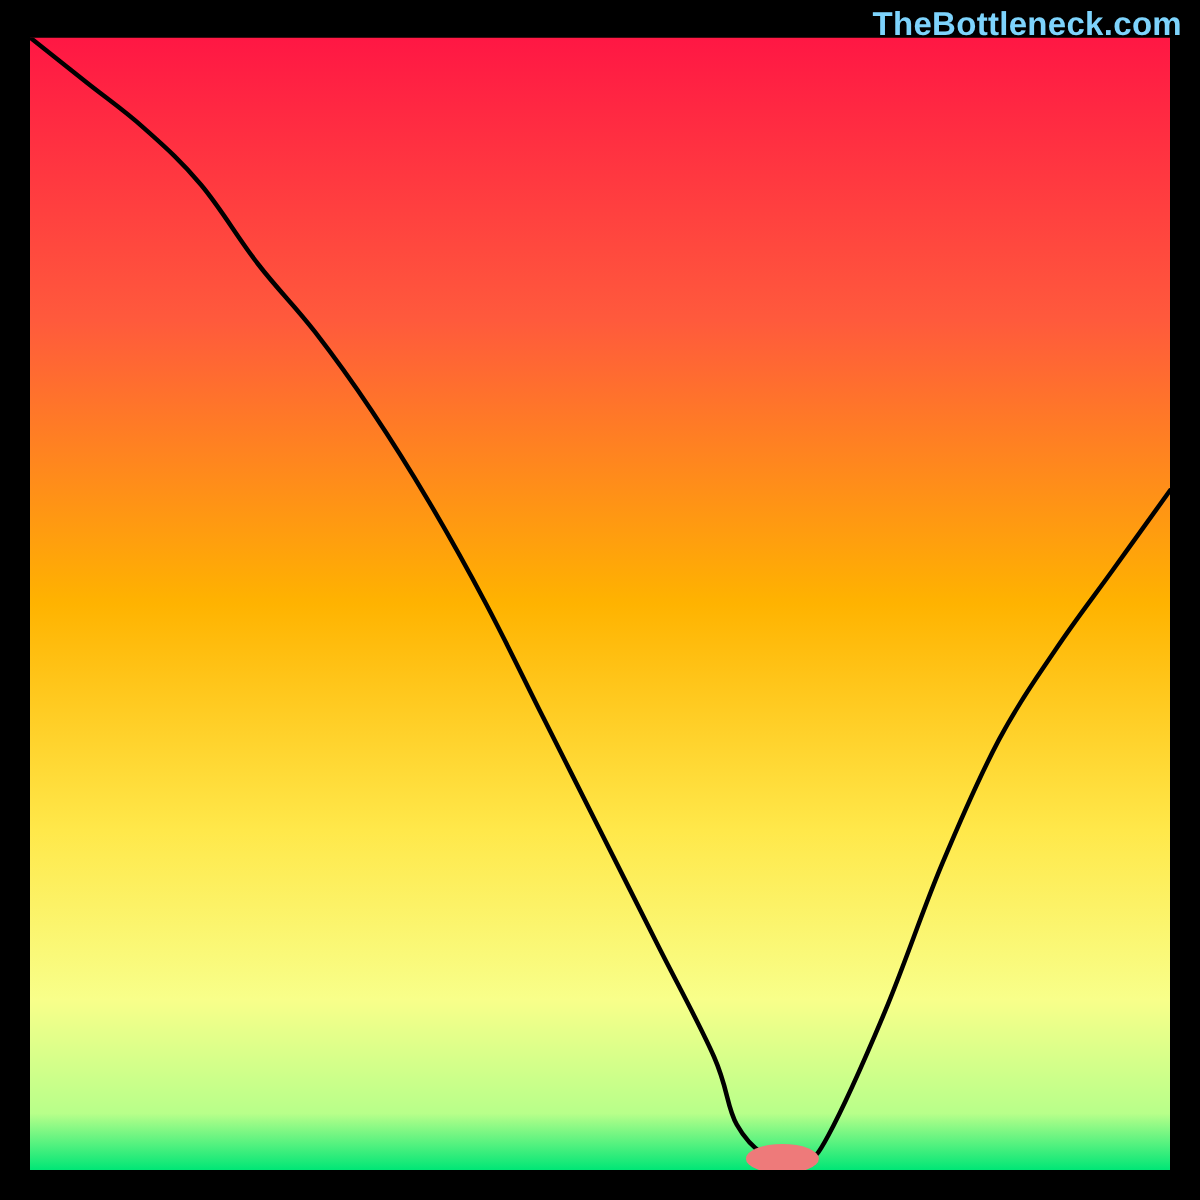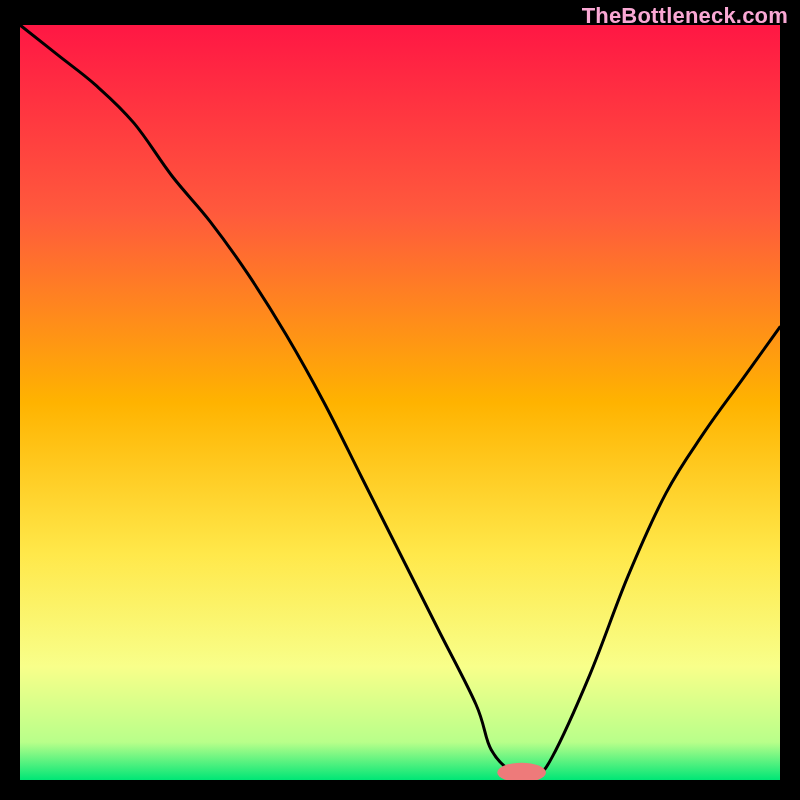--- a/index.html
+++ b/index.html
@@ -14,21 +14,21 @@
   .frame {
     position: relative;
     width: 800px;
     height: 800px;
     background: #000;
   }
   .watermark {
     position: absolute;
     top: 3px;
     right: 12px;
-    color: #f9a8d4;
+    color: #7dd3fc;
     font-size: 22px;
     font-weight: 600;
     letter-spacing: 0.2px;
     z-index: 10;
   }
   .plot {
     position: absolute;
     left: 20px;
     top: 25px;
     width: 760px;

